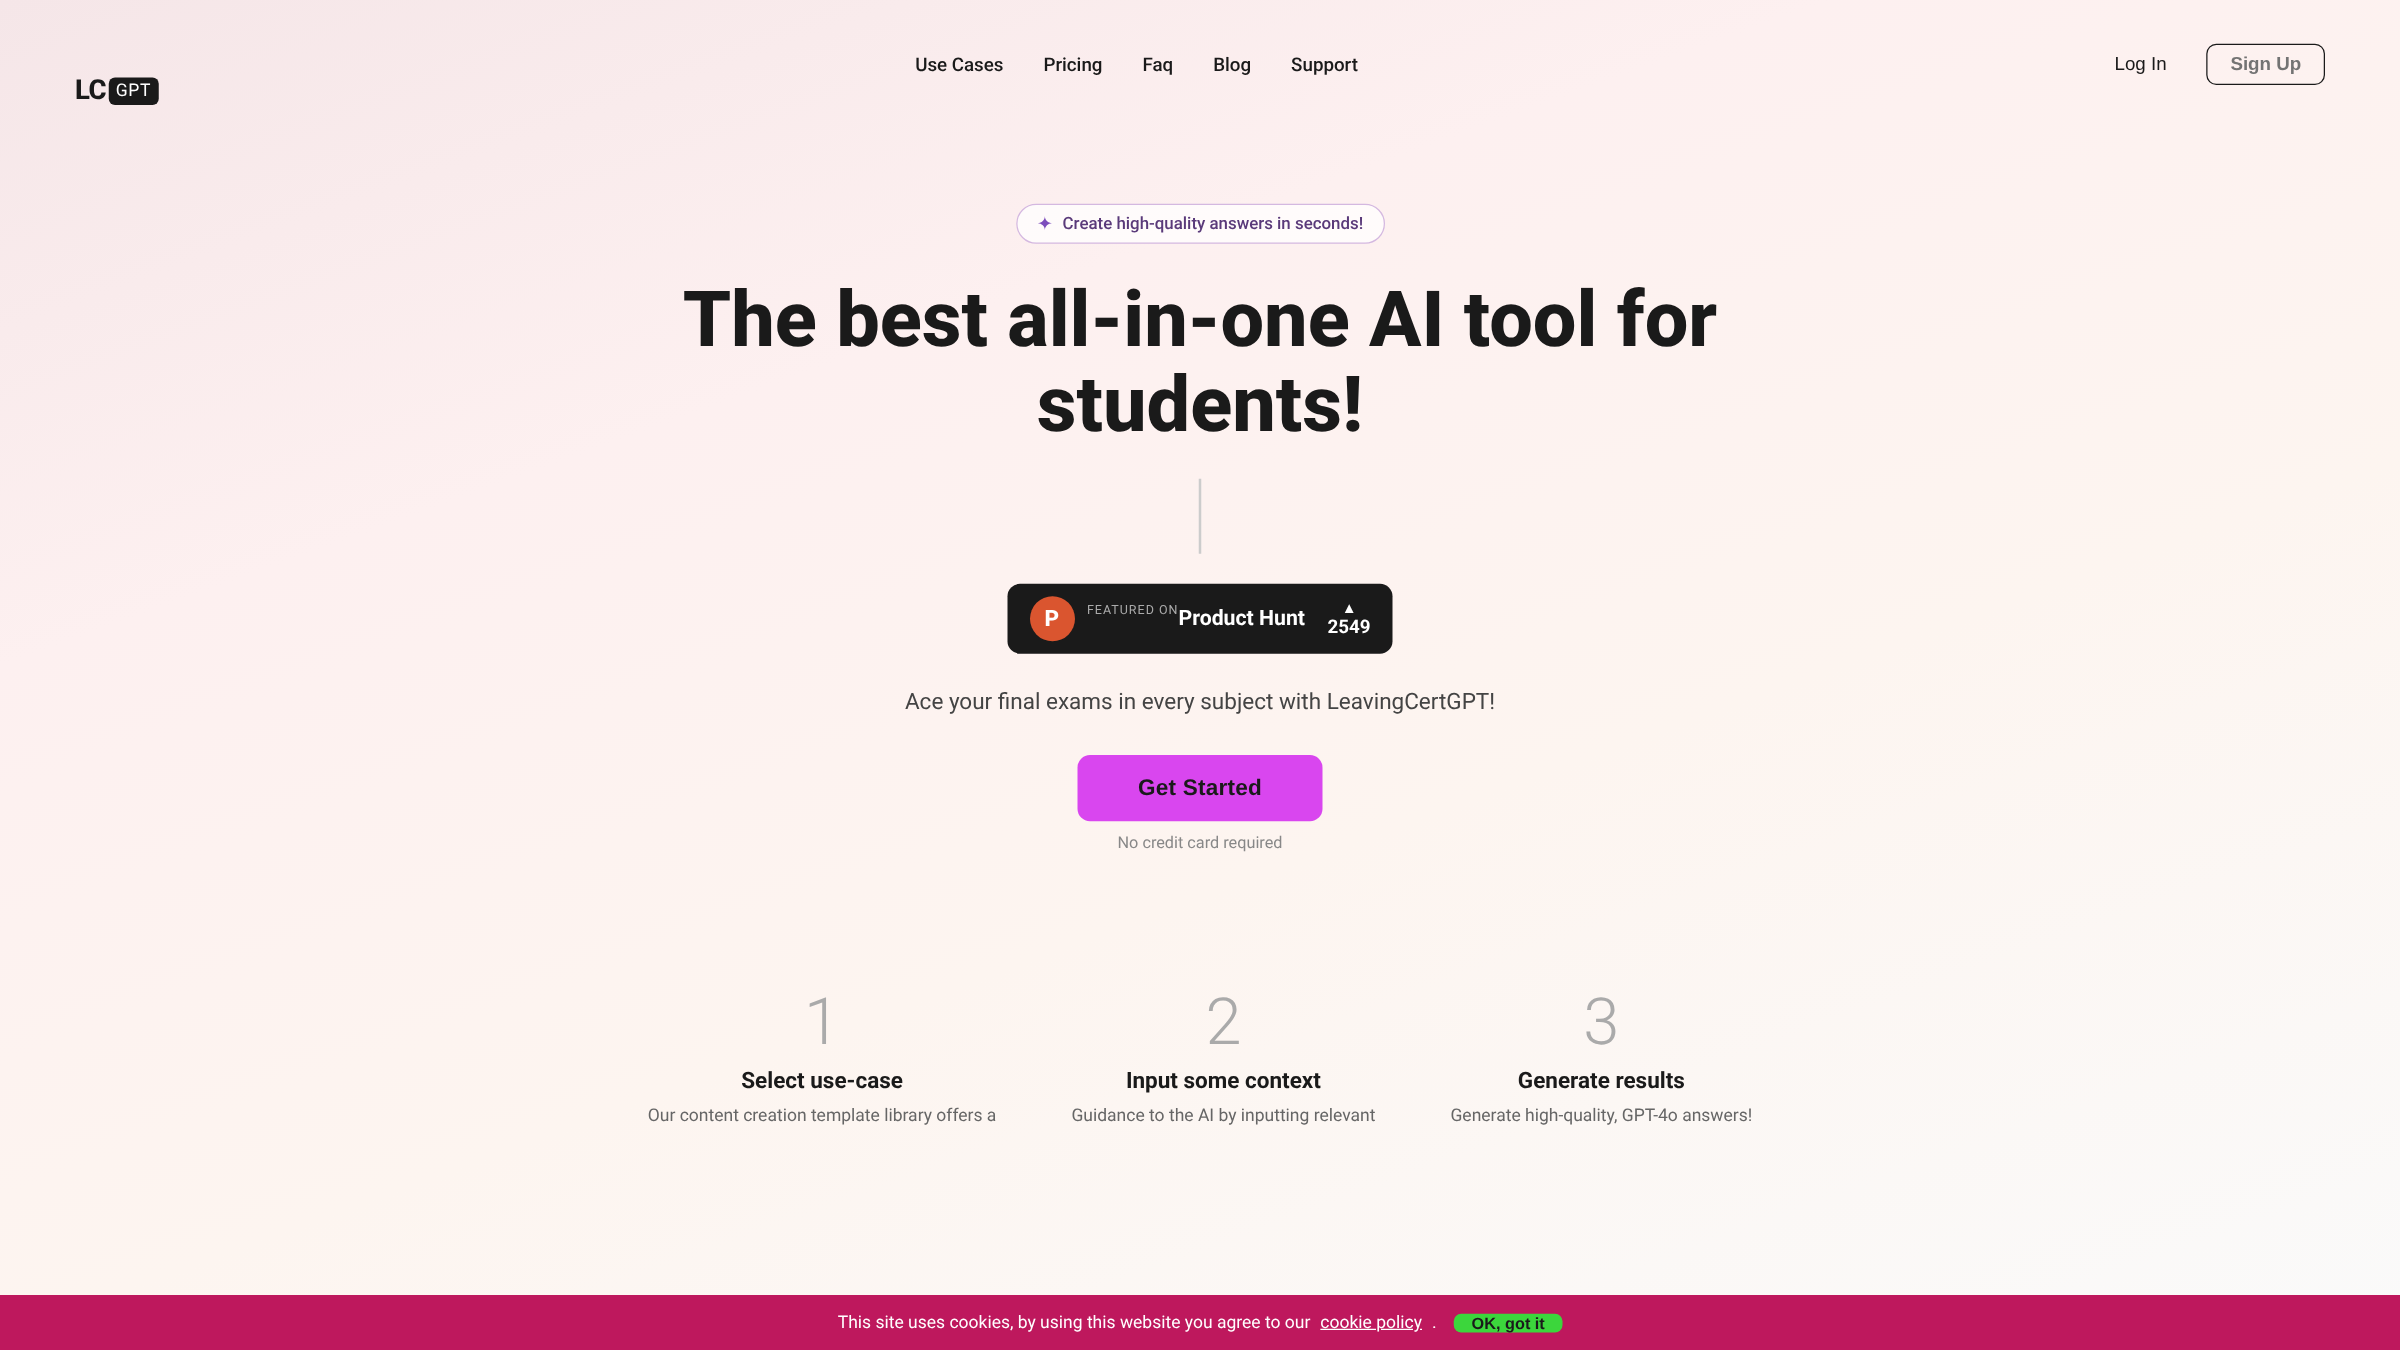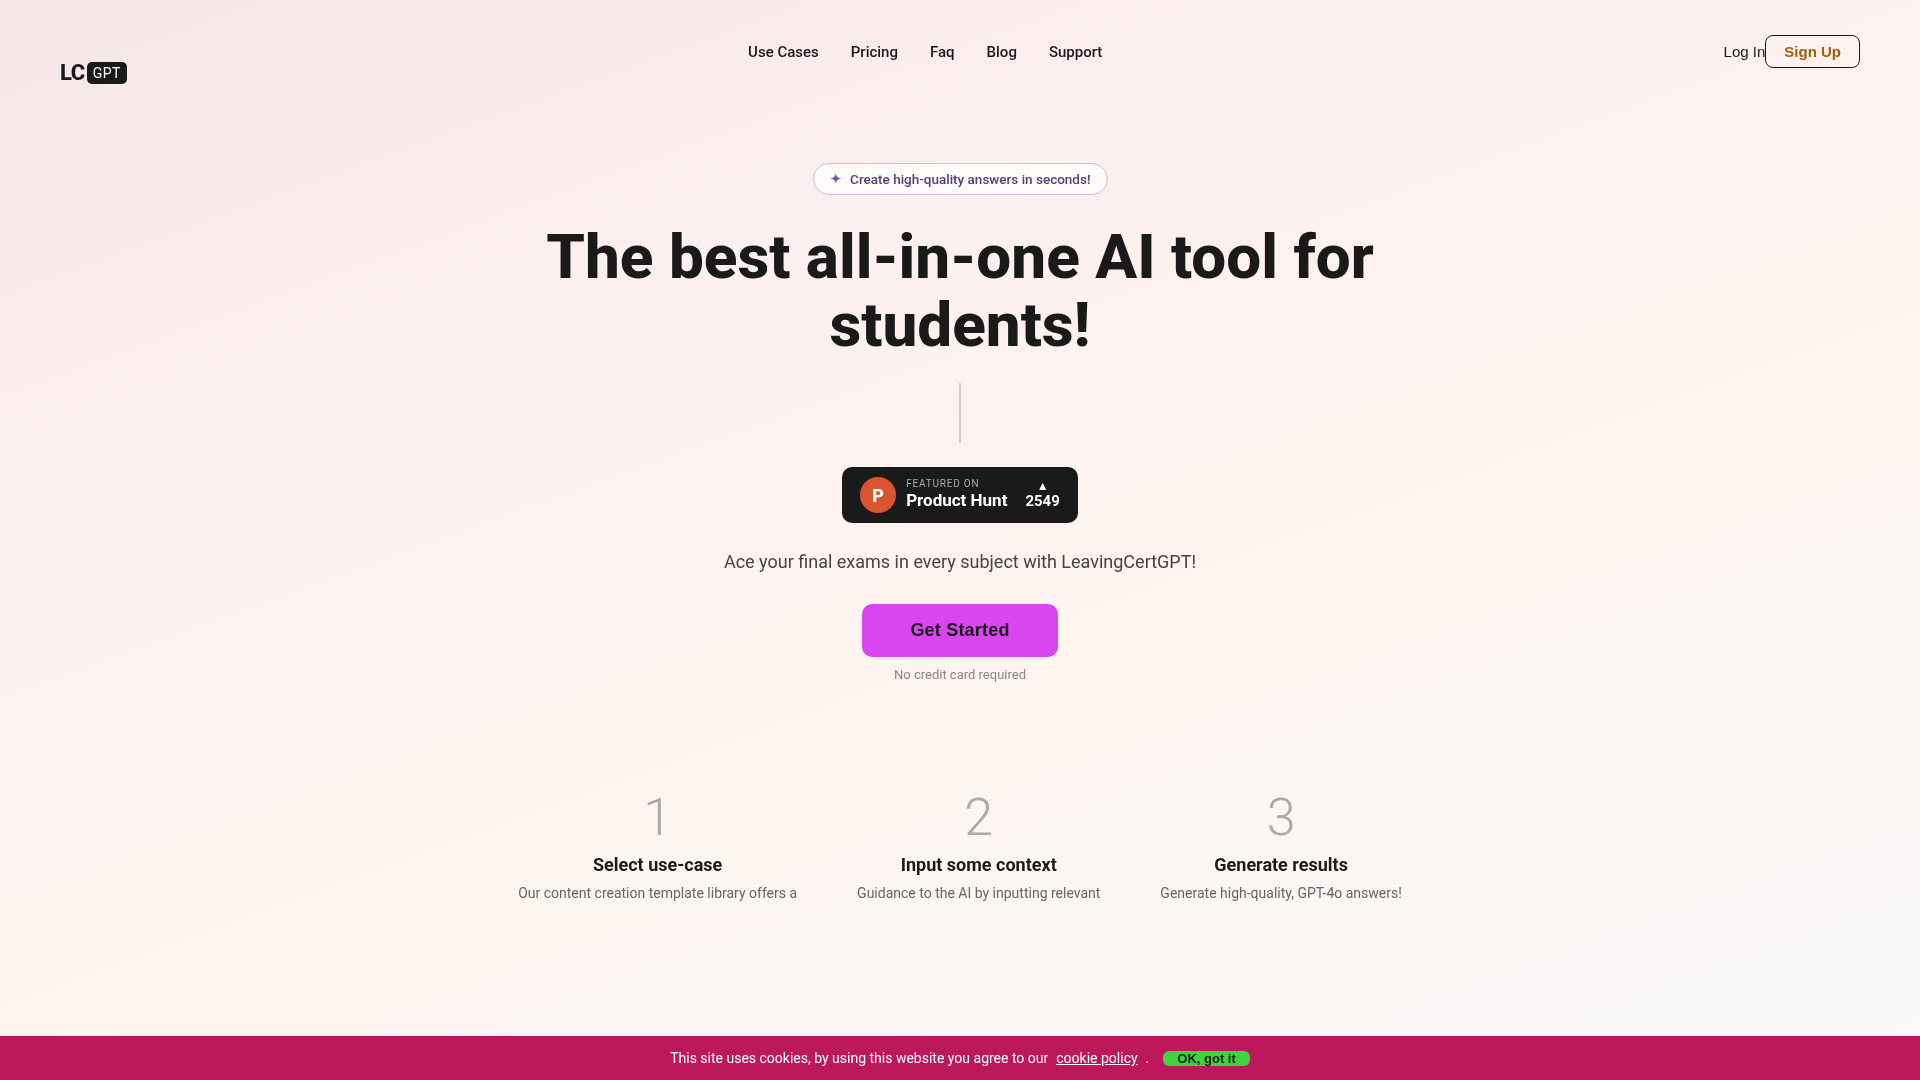--- a/index.html
+++ b/index.html
@@ -55,37 +55,37 @@
     .nav-links a {
       text-decoration: none;
       color: #1a1a1a;
       font-size: 15px;
       font-weight: 500;
     }
 
     .nav-auth {
       display: flex;
       align-items: center;
-      gap: 0;
+      gap: 32px;
     }
 
     .btn-login {
       font-size: 15px;
       font-weight: 500;
       color: #1a1a1a;
       text-decoration: none;
       background: none;
       border: none;
       cursor: pointer;
     }
 
     .btn-signup {
       font-size: 15px;
       font-weight: 600;
-      color: #a16207;
+      color: #737373;
       text-decoration: none;
       background: none;
       border: 1.5px solid #1a1a1a;
       border-radius: 8px;
       padding: 7px 18px;
       cursor: pointer;
     }
 
     
     .hero {
@@ -150,21 +150,21 @@
       display: flex;
       align-items: center;
       justify-content: center;
       color: white;
       font-size: 18px;
       font-weight: 800;
     }
 
     .ph-text-wrap {
       display: flex;
-      flex-direction: column;
+      flex-direction: row;
       align-items: flex-start;
       text-align: center;
     }
 
     .ph-featured {
       font-size: 10px;
       color: #aaa;
       text-transform: uppercase;
       letter-spacing: 0.8px;
       line-height: 1;

